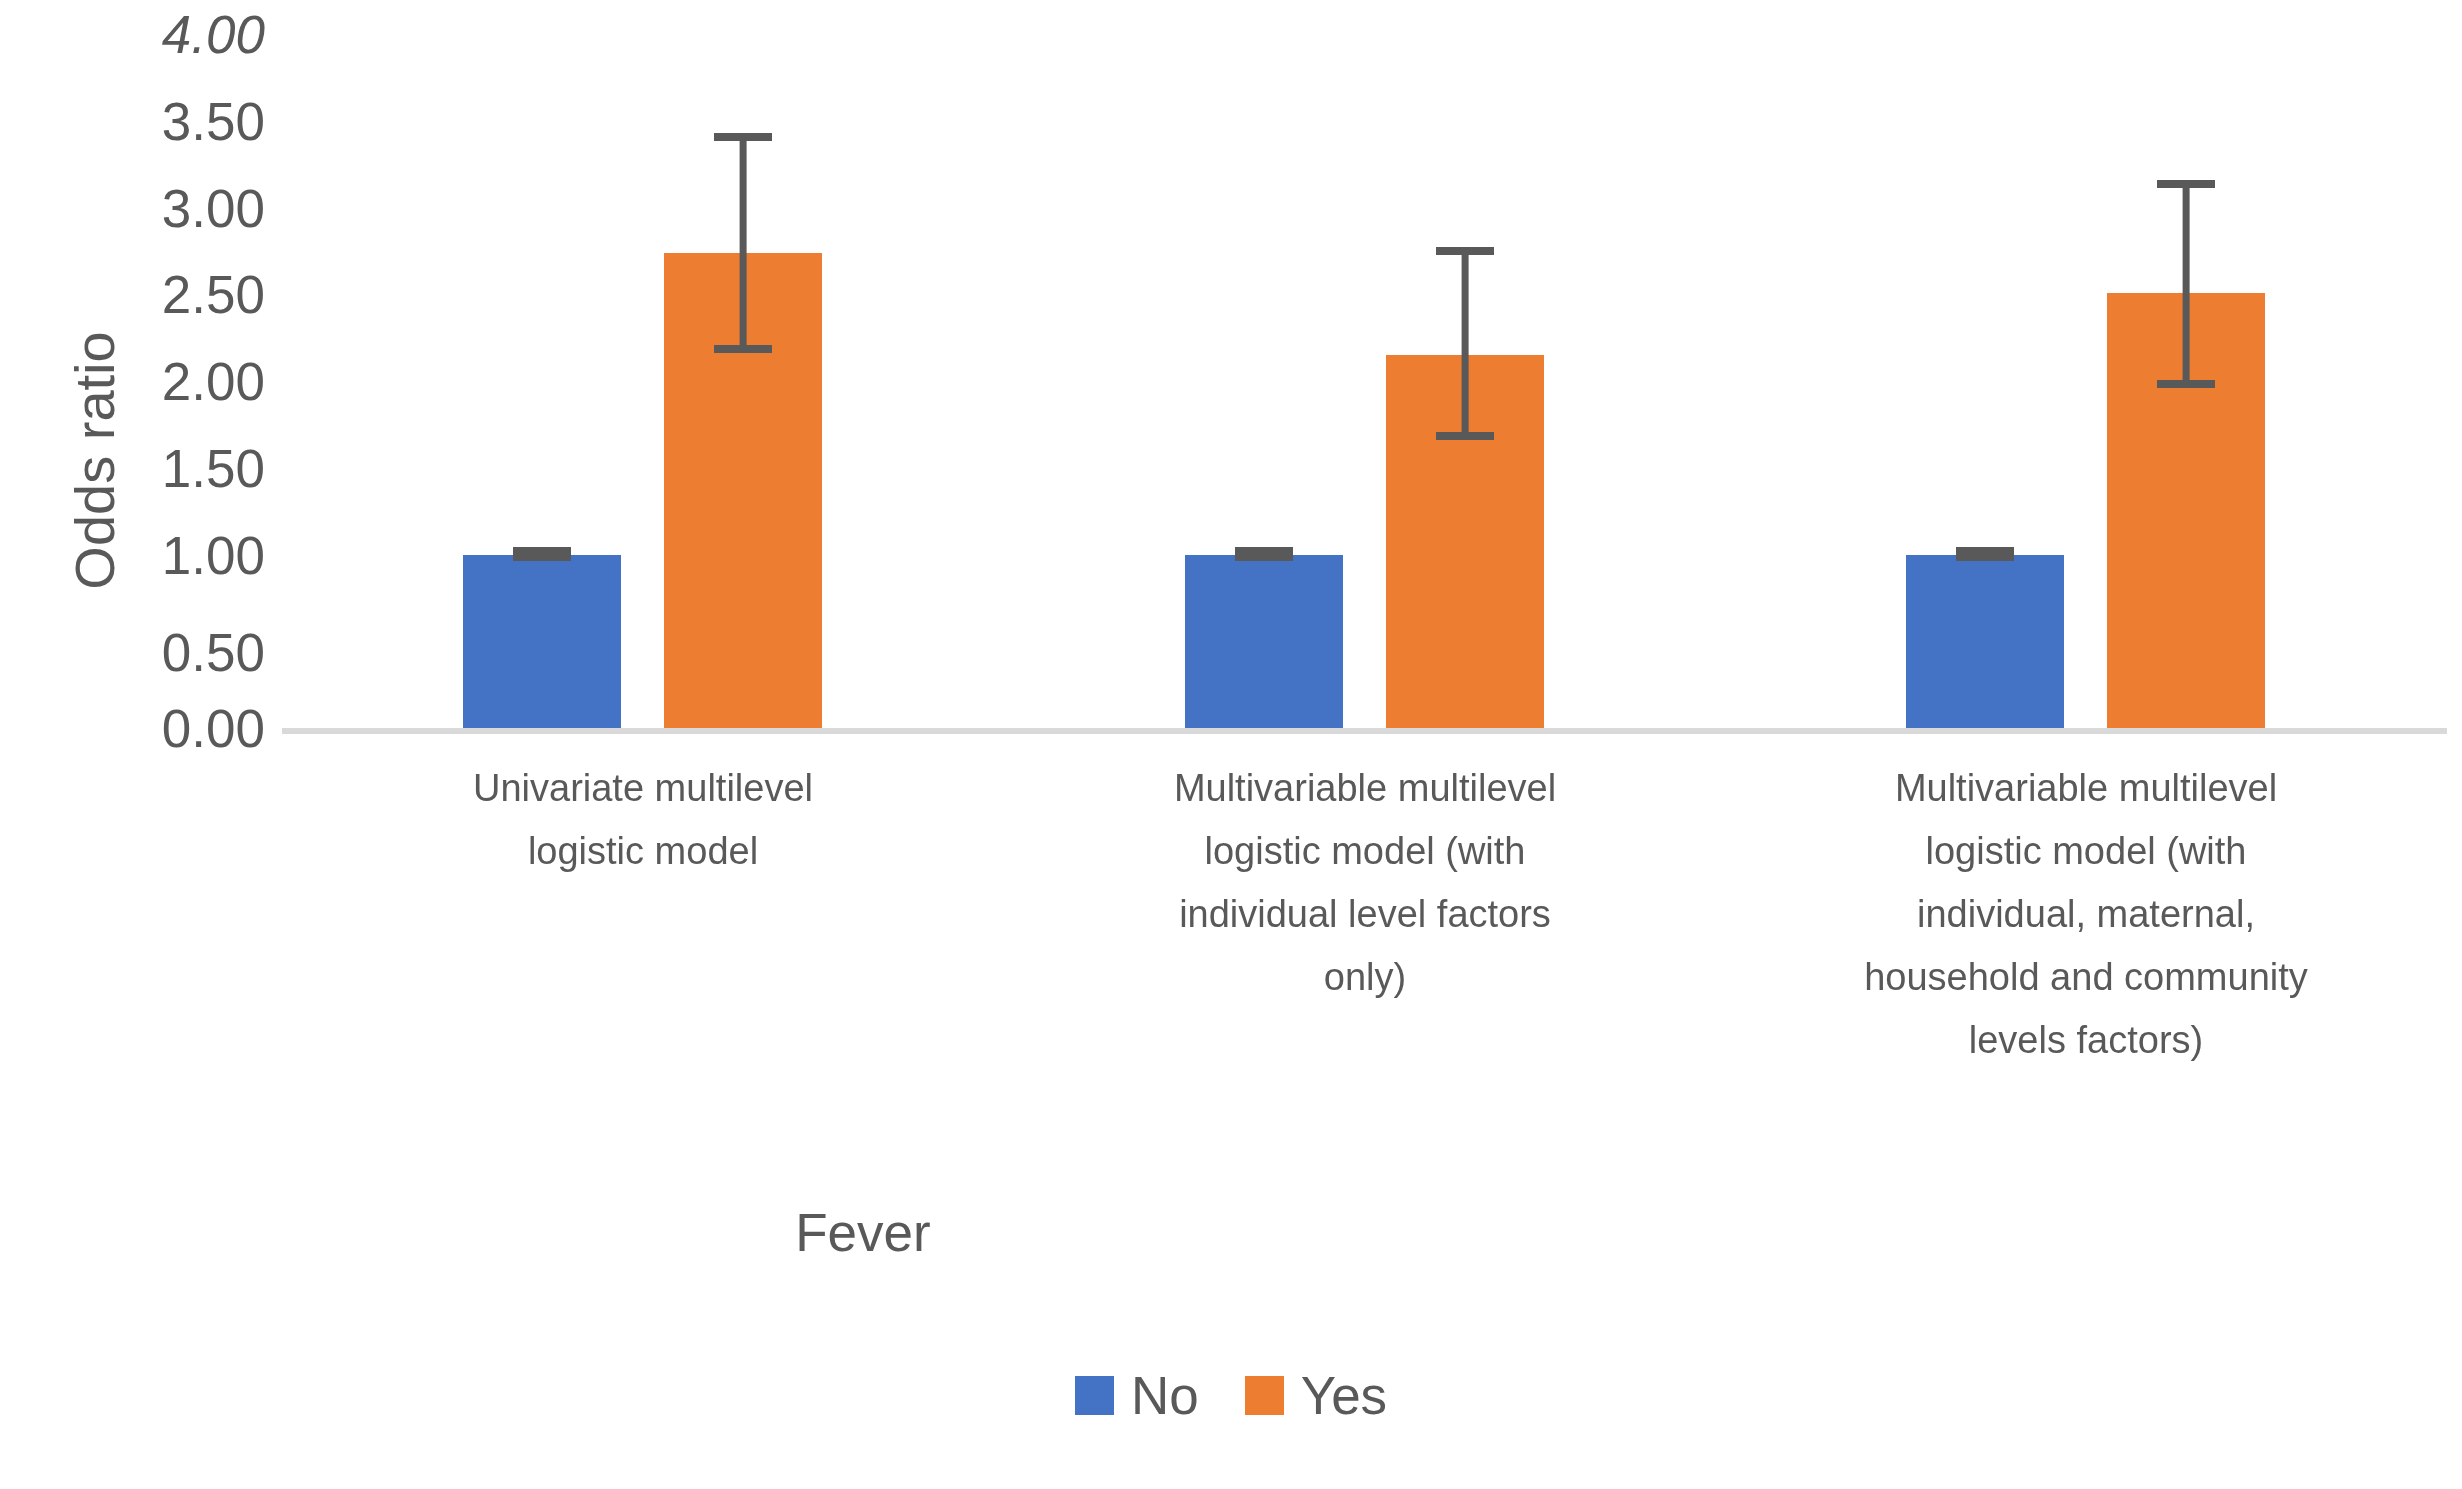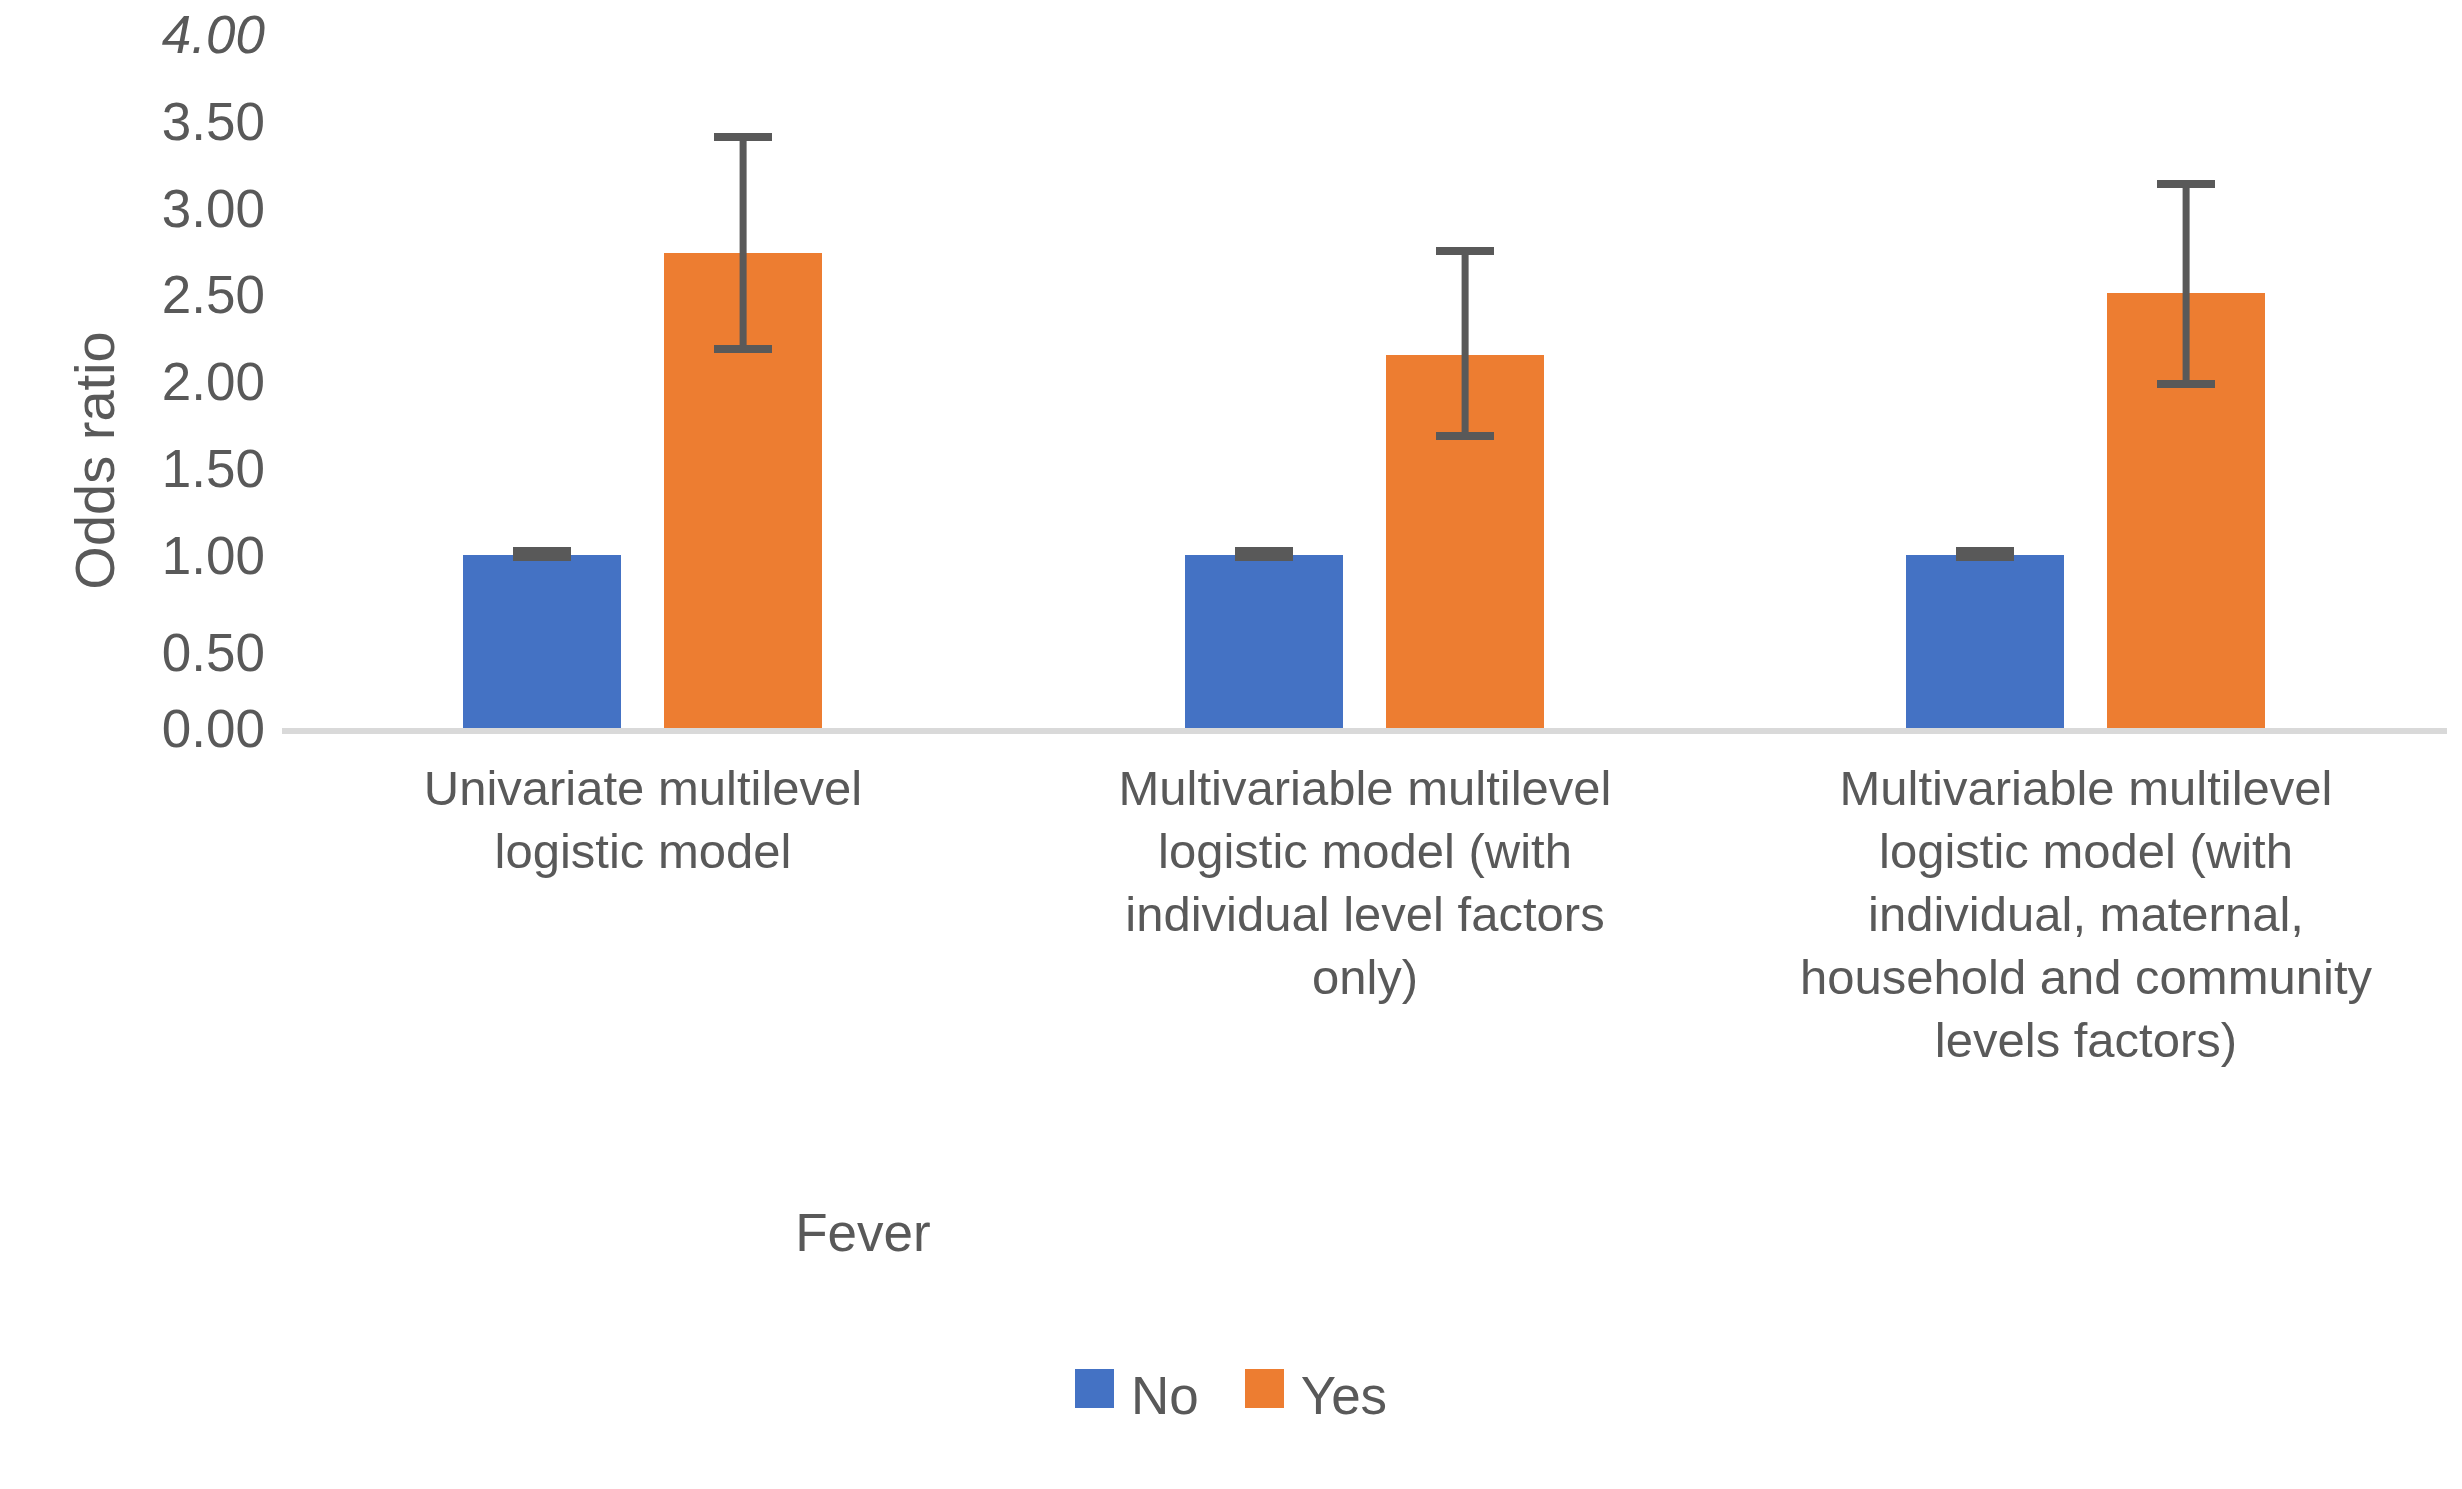--- a/index.html
+++ b/index.html
@@ -33,37 +33,37 @@
   .bar.no{background:#4472c4;}
   .bar.yes{background:#ed7d31;}
 
   .errbar{position:absolute;width:0;}
   .err-stem{position:absolute;left:50%;transform:translateX(-50%);width:6.8px;background:#595959;}
   .err-cap{position:absolute;left:50%;transform:translateX(-50%);width:58px;height:7.7px;background:#595959;}
 
   
   .cat-labels{position:absolute;left:282px;top:757px;width:2165px;height:445px;}
   .cat-label{
-    position:absolute;top:0;text-align:center;font-size:49px;line-height:63px;
+    position:absolute;top:0;text-align:center;font-size:38px;line-height:63px;
     color:#595959;
   }
 
   
   .x-axis-title{
     position:absolute;left:0;top:1202px;width:2462px;text-align:center;
     font-size:53px;color:#595959;
   }
   .x-axis-title span{position:relative;left:-368px;}
 
   
   .legend{
     position:absolute;left:0;top:1369px;width:2462px;
     display:flex;justify-content:center;align-items:center;gap:46px;
   }
-  .legend-item{display:flex;align-items:flex-start;gap:17px;}
+  .legend-item{display:flex;align-items:center;gap:17px;}
   .legend-swatch{width:39px;height:39px;display:inline-block;}
   .legend-label{font-size:53px;line-height:53px;color:#595959;}
 </style>
 </head>
 <body>
 
 <div class="chart-root">
 
   <div class="y-axis-title">Odds ratio</div>
 

